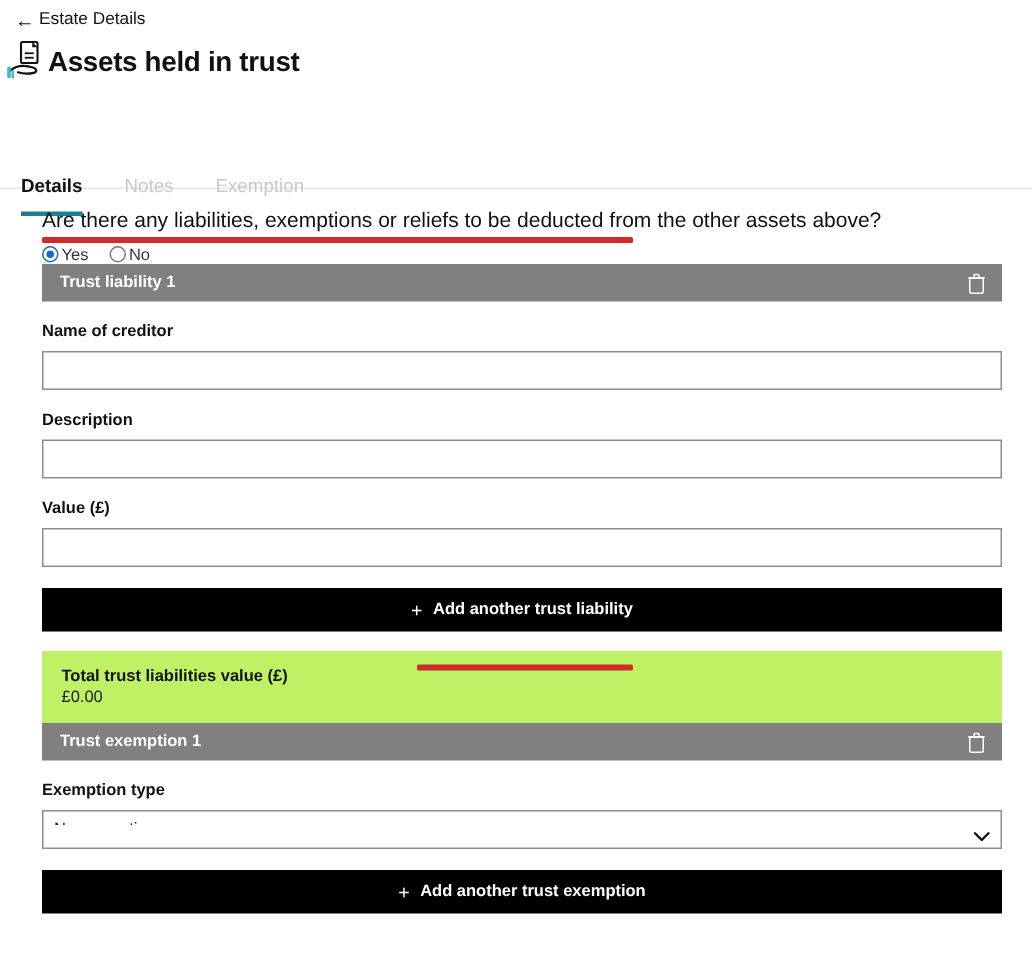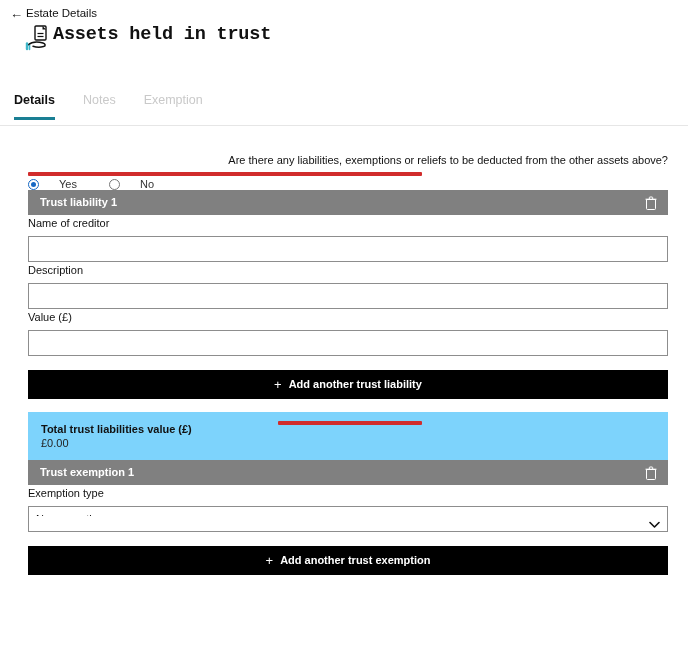--- a/index.html
+++ b/index.html
@@ -37,25 +37,25 @@
   .backlink .arrow {
     display: inline-block;
     font-size: 13px;
     line-height: 13px;
     color: #111111;
   }
 
   
   .title-row {
     position: absolute;
-    left: 25px;
+    left: 4px;
     top: 24px;
     display: flex;
+    align-items: center;
     height: 34px;
-    font-family: Liberation Mono, monospace;
   }
   .title-icon {
     width: 26px;
     height: 30px;
     position: relative;
     flex: 0 0 26px;
     margin-right: 2px;
   }
   .title-text {
     font-size: 18.5px;
@@ -80,20 +80,21 @@
     position: relative;
     font-size: 12.5px;
     padding: 0 0 11px 0;
     margin-right: 28px;
     color: #c9c9c9;
     cursor: pointer;
     background: none;
     border: none;
     font-family: inherit;
     line-height: 16px;
+    margin-top: 24px;
   }
   .tab:first-child { margin-left: 14px; }
   .tab.active {
     color: #111111;
     font-weight: bold;
   }
   .tab.active::after {
     content: "";
     position: absolute;
     left: 0;
@@ -107,44 +108,42 @@
   .content {
     position: absolute;
     left: 0;
     top: 127px;
     width: 688px;
     padding: 0 20px 0 28px;
   }
 
   .question {
     position: relative;
-    font-size: 11px;
-    color: #111111;
-    margin-top: 26px;
+    font-size: 14px;
+    color: #111111;
+    margin-top: 12px;
     line-height: 15px;
-    text-align: right;
   }
 
   .redline {
     position: absolute;
     height: 4px;
     background: #d12c2c;
     border-radius: 1px;
   }
   .redline.q {
     left: 0;
     top: 19px;
     width: 394px;
   }
 
   .radio-row {
     display: flex;
-    align-items: center;
     margin-top: 10px;
-    gap: 20px;
+    gap: 2px;
     font-size: 11px;
   }
   .radio {
     width: 11px;
     height: 11px;
     border-radius: 50%;
     border: 1px solid #777;
     background: #fff;
     display: inline-block;
     position: relative;
@@ -194,23 +193,24 @@
     height: 16px;
     display: flex;
     align-items: center;
     justify-content: center;
   }
 
   
   .field-label {
     font-size: 11px;
     color: #111;
-    margin-top: 2px;
+    margin-top: 14px;
     margin-bottom: 6px;
     line-height: 13px;
+    font-weight: bold;
   }
   .text-input {
     display: block;
     width: 640px;
     height: 26px;
     border: 1px solid #8d8d8d;
     background: #ffffff;
     font-family: inherit;
     font-size: 11px;
     padding: 0 7px;
@@ -243,21 +243,21 @@
     line-height: 13px;
   }
   .btn-wrap { position: relative; width: 640px; }
   .redline.btn1 { left: 250px; top: 51px; width: 144px; }
 
   
   .total-box {
     margin-top: 13px;
     width: 640px;
     height: 48px;
-    background: #7dd3fc;
+    background: #bef264;
     padding: 10px 0 0 13px;
   }
   .total-label {
     font-size: 11px;
     font-weight: bold;
     color: #111;
     line-height: 14px;
   }
   .total-value {
     font-size: 11px;

